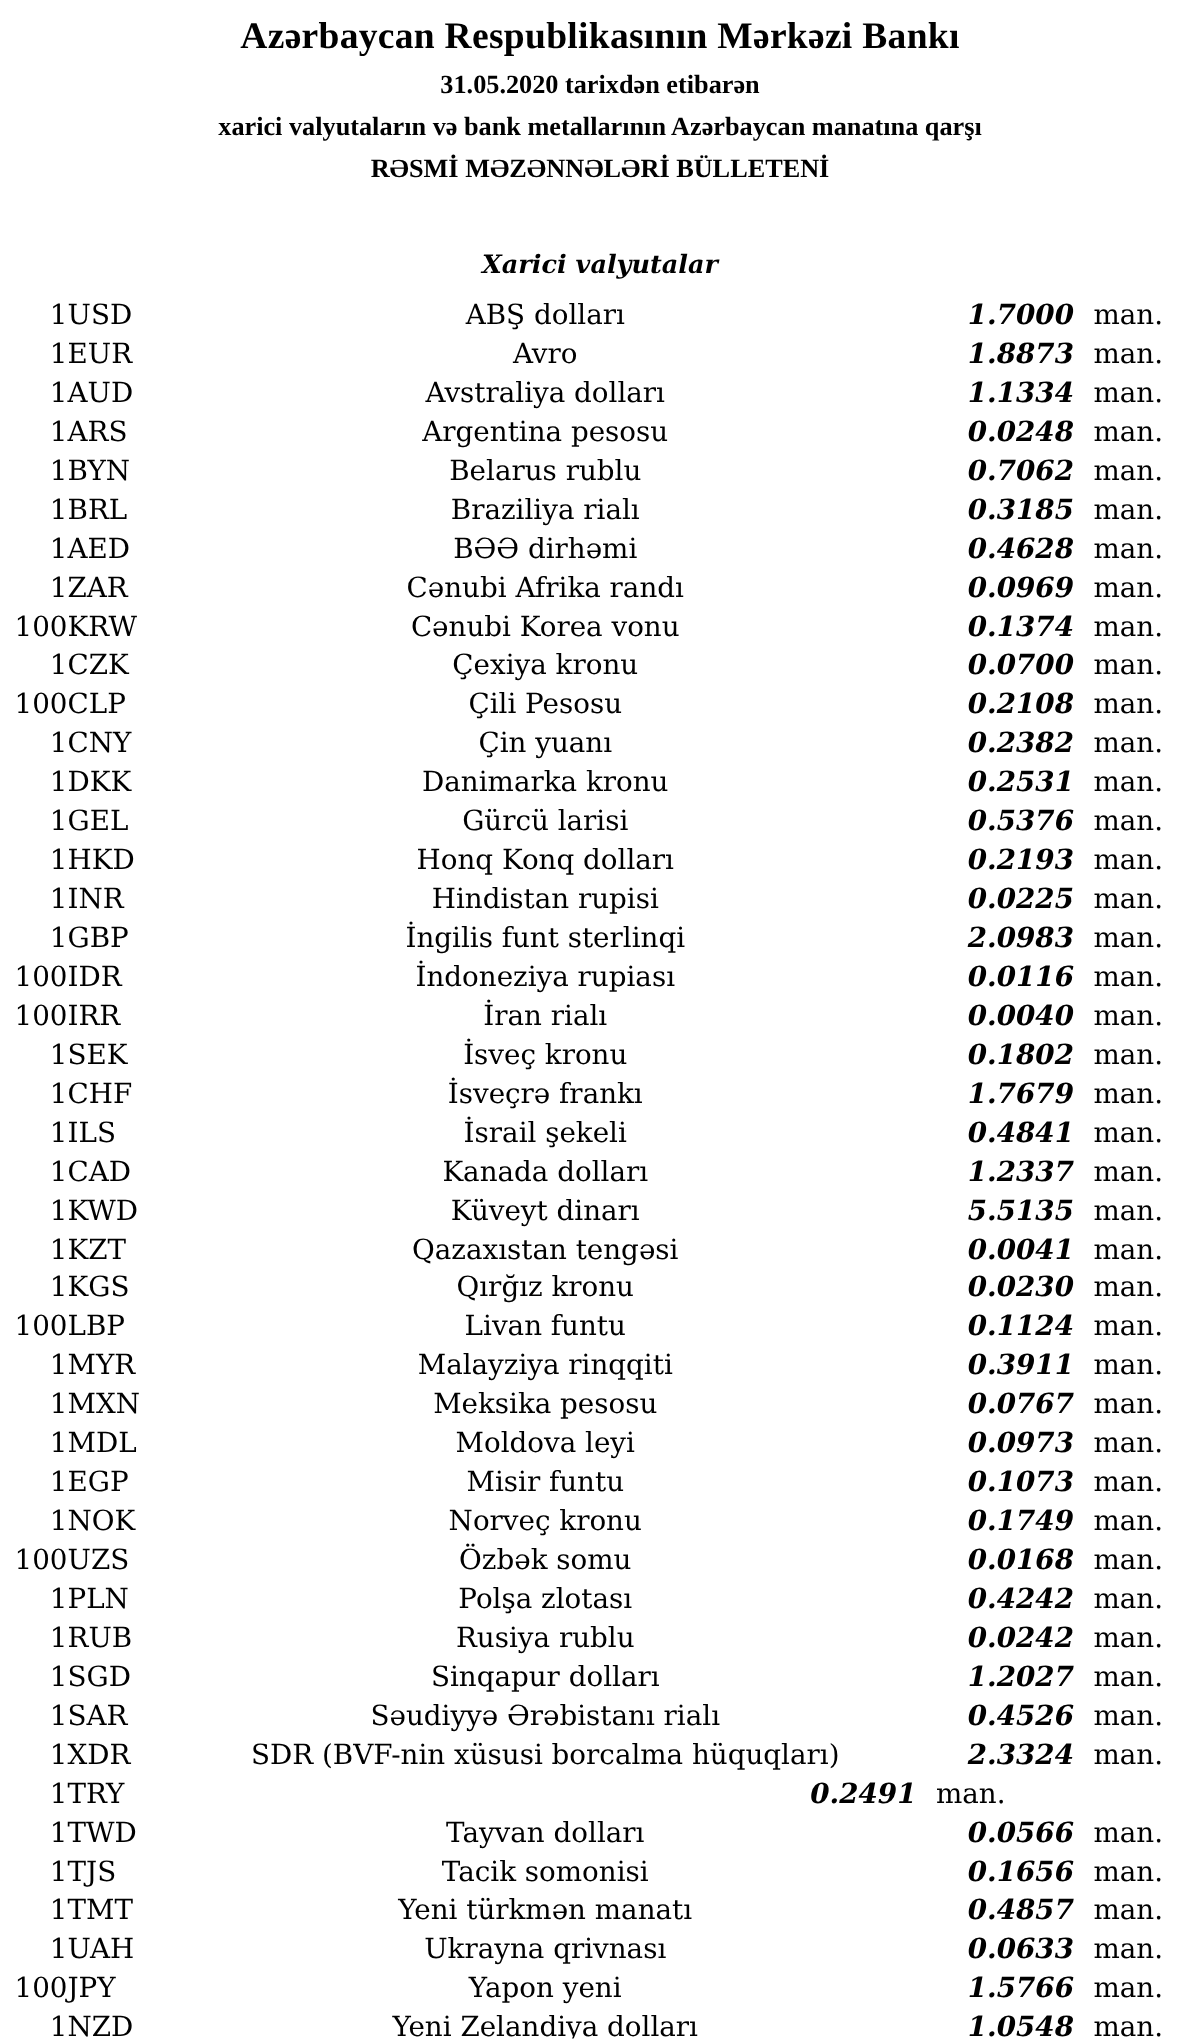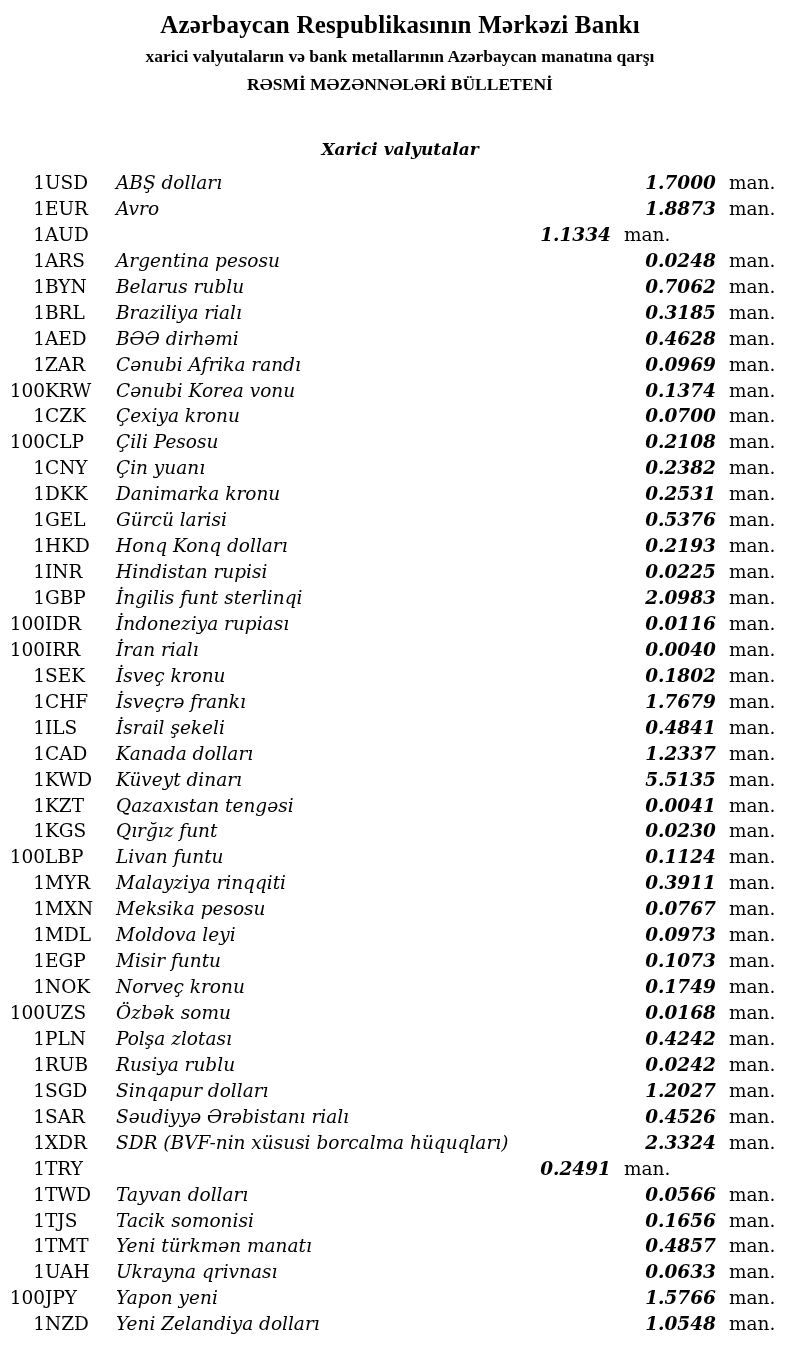--- a/index.html
+++ b/index.html
@@ -51,35 +51,36 @@
   .row {
     display: grid;
     grid-template-columns: 45px 70px 1fr 105px 50px;
     height: 25.95px;
     line-height: 25.95px;
     padding-right: 34px;
     white-space: nowrap;
   }
   .qty  { text-align: right; }
   .code { }
-  .name { text-align: left; padding-left: 1px; font-style: italic; }
+  .name { text-align: center; padding-left: 1px; }
   .rate {
     text-align: right;
     font-weight: bold;
     font-style: italic;
   }
   .unit { padding-left: 13px; }
 </style>
 </head>
 <body>
 
 <div class="page">
 
   <div class="header">
     <div class="doc-title">Azərbaycan Respublikasının Mərkəzi Bankı</div>
+    <div class="doc-sub">31.05.2020 tarixdən etibarən</div>
     <div class="doc-sub">xarici valyutaların və bank metallarının Azərbaycan manatına qarşı</div>
     <div class="doc-sub">RƏSMİ MƏZƏNNƏLƏRİ BÜLLETENİ</div>
   </div>
 
   <div class="section-title">Xarici valyutalar</div>
 
   <div class="rates-table" id="rates-table">
   <div class="row">
     <span class="qty">1</span>
     <span class="code">USD</span>
@@ -92,20 +93,21 @@
     <span class="qty">1</span>
     <span class="code">EUR</span>
     <span class="name">Avro</span>
     <span class="rate">1.8873</span>
     <span class="unit">man.</span>
   </div>
 
   <div class="row">
     <span class="qty">1</span>
     <span class="code">AUD</span>
+    <span class="name">Avstraliya dolları</span>
     <span class="rate">1.1334</span>
     <span class="unit">man.</span>
   </div>
 
   <div class="row">
     <span class="qty">1</span>
     <span class="code">ARS</span>
     <span class="name">Argentina pesosu</span>
     <span class="rate">0.0248</span>
     <span class="unit">man.</span>
@@ -275,21 +277,21 @@
     <span class="qty">1</span>
     <span class="code">KZT</span>
     <span class="name">Qazaxıstan tengəsi</span>
     <span class="rate">0.0041</span>
     <span class="unit">man.</span>
   </div>
 
   <div class="row">
     <span class="qty">1</span>
     <span class="code">KGS</span>
-    <span class="name">Qırğız funt</span>
+    <span class="name">Qırğız kronu</span>
     <span class="rate">0.0230</span>
     <span class="unit">man.</span>
   </div>
 
   <div class="row">
     <span class="qty">100</span>
     <span class="code">LBP</span>
     <span class="name">Livan funtu</span>
     <span class="rate">0.1124</span>
     <span class="unit">man.</span>

